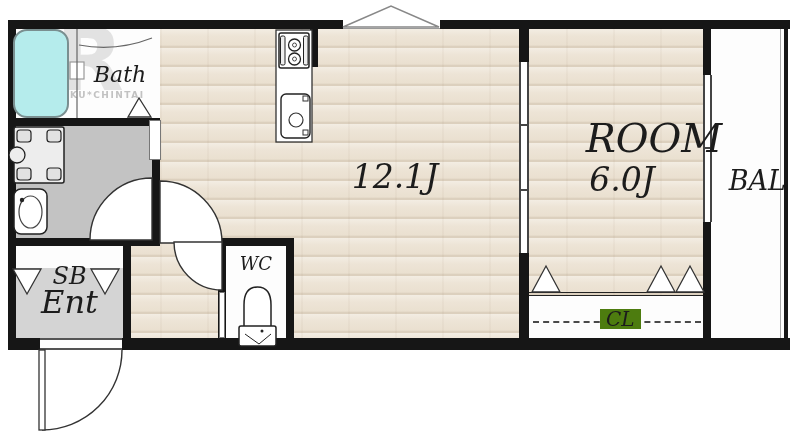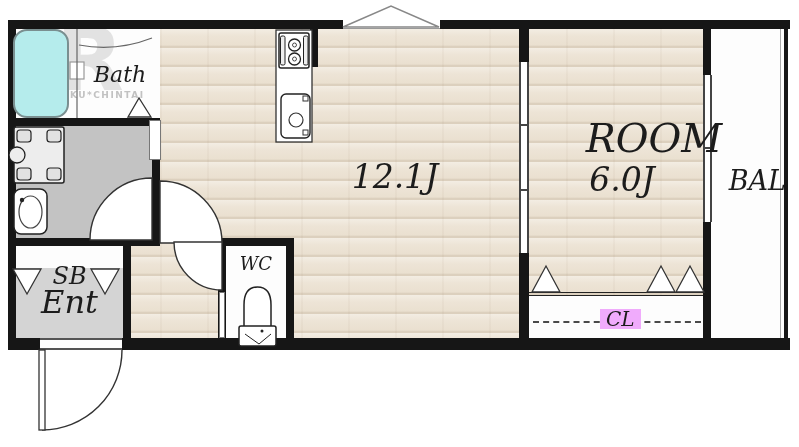--- a/index.html
+++ b/index.html
@@ -25,21 +25,21 @@
   .lbl{position:absolute;font-style:italic;color:#1c1c1c;text-align:center;line-height:1;z-index:6;}
   #lbl-ldk{left:315px;top:112px;width:160px;font-size:44px;letter-spacing:1px;}
   #lbl-ldk-size{left:315px;top:160px;width:160px;font-size:33px;}
   #lbl-room{left:528px;top:118px;width:178px;font-size:40px;padding-left:37px;}
   #lbl-room-size{left:500px;top:163px;width:178px;font-size:33px;margin-left:33px;}
   #lbl-bal{left:710px;top:167px;width:76px;font-size:27px;text-align:right;}
   #lbl-bath{left:80px;top:64px;width:80px;font-size:22px;}
   #lbl-ent{left:18px;top:286px;width:103px;font-size:32px;}
   #lbl-sb{left:18px;top:248px;width:103px;font-size:24px;margin-top:16px;}
   #lbl-wc{left:228px;top:255px;width:56px;font-size:18px;}
-  #lbl-cl{left:600px;top:309px;font-size:20px;background:#f0abfc;padding:0 6px;z-index:7;}
+  #lbl-cl{left:600px;top:309px;font-size:20px;background:#4d7c0f;padding:0 6px;z-index:7;}
   
   #cl-dash{position:absolute;left:533px;top:321px;width:168px;height:0;
            border-top:2px dashed #4a4a4a;z-index:6;}
   
   #wm-logo{position:absolute;left:56px;top:16px;font-family:"DejaVu Sans",sans-serif;font-weight:bold;
            font-size:88px;line-height:1;color:rgba(200,200,200,0.5);z-index:2;}
   #wm-text{position:absolute;left:19px;top:90px;width:140px;font-family:"DejaVu Sans",sans-serif;
            font-weight:bold;font-size:9px;letter-spacing:1.5px;color:#c2c2c2;z-index:2;}
   
   #entry-gap{position:absolute;left:40px;top:338px;width:82px;height:12px;background:#fff;

